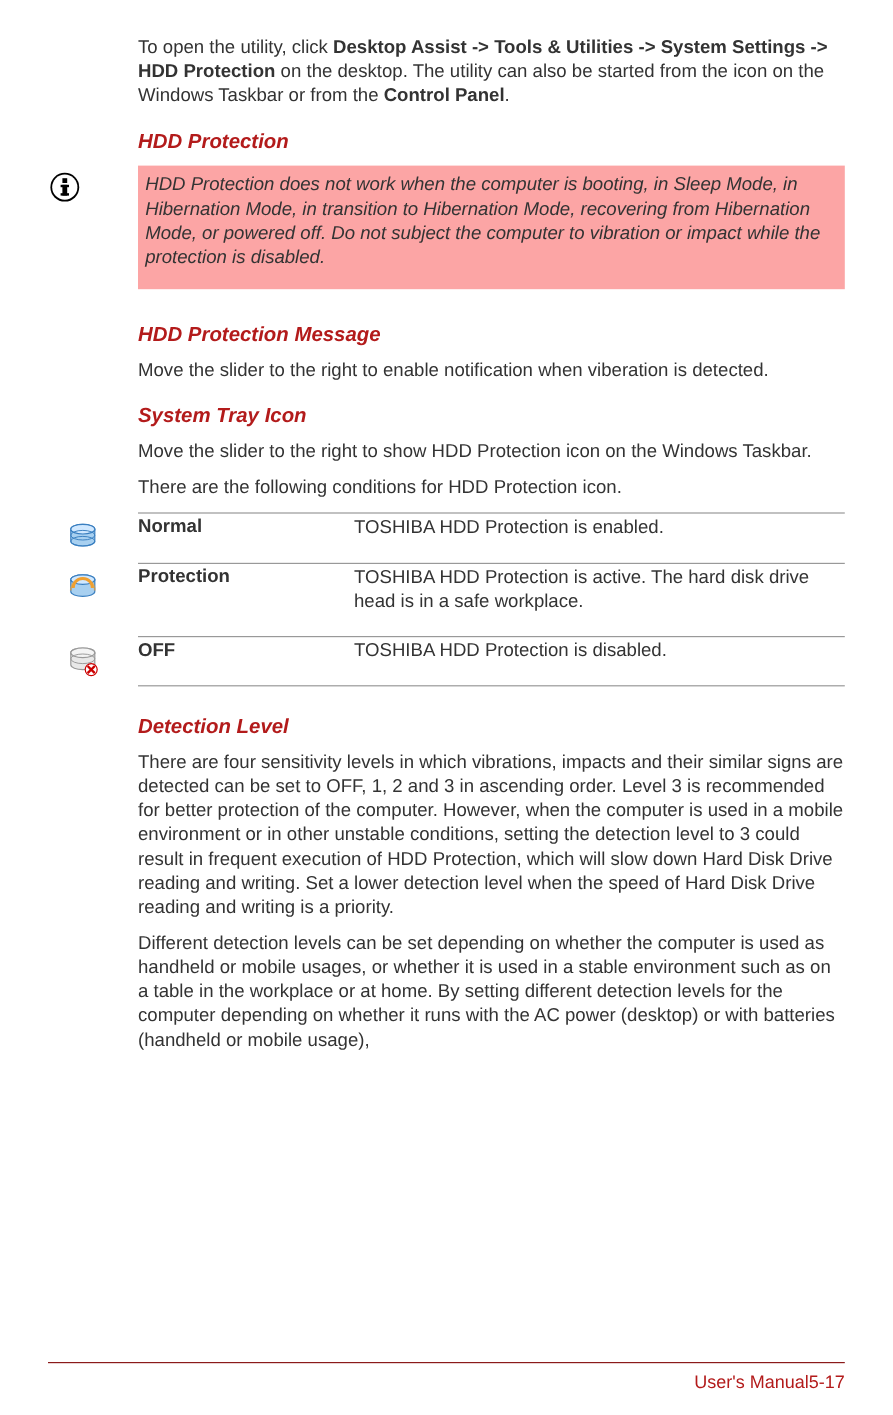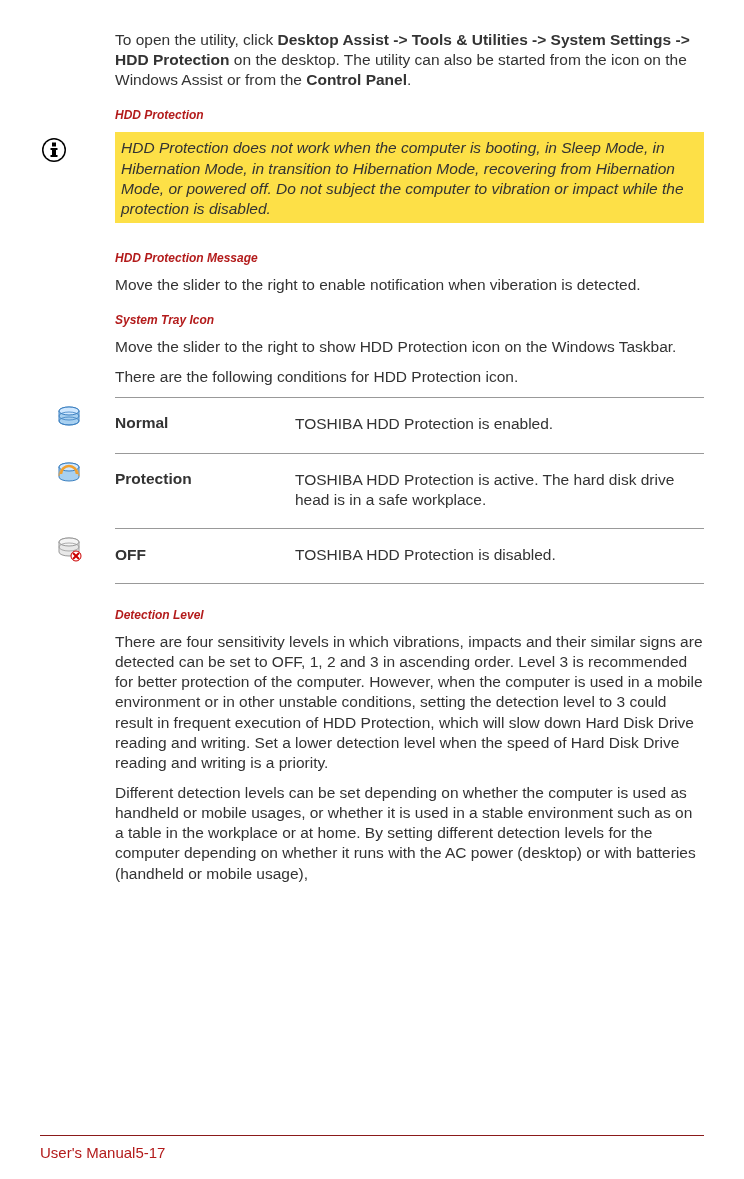--- a/index.html
+++ b/index.html
@@ -22,21 +22,21 @@
       line-height: 1.3;
       color: #333;
       margin-bottom: 18px;
     }
     .intro-para strong { font-weight: bold; }
     .section-heading {
       font-family: Arial, Helvetica, sans-serif;
       font-weight: bold;
       font-style: italic;
       color: #b31b1b;
-      font-size: 12px;
+      font-size: 17px;
       margin-bottom: 10px;
     }
     .body-para {
       font-size: 15.5px;
       line-height: 1.3;
       color: #333;
       margin-bottom: 10px;
     }
     .note-block {
       display: flex;
@@ -47,36 +47,36 @@
     .note-icon {
       width: 75px;
       flex-shrink: 0;
       display: flex;
       justify-content: flex-start;
       padding-top: 4px;
     }
     .note-icon svg { width: 28px; height: 28px; }
     .note-text {
       flex: 1;
-      background: #fde047;
-      padding: 6px 8px 4px 6px;
+      background: #fca5a5;
+      padding: 6px 8px 16px 6px;
       font-style: italic;
       font-size: 15.5px;
       line-height: 1.3;
       color: #333;
     }
     .icon-table {
       margin-left: -75px;
       margin-bottom: 24px;
     }
     .icon-row {
       display: flex;
       align-items: flex-start;
       border-top: 1px solid #999;
-      padding-top: 16px;
+      padding-top: 2px;
       padding-bottom: 18px;
       margin-left: 75px;
       position: relative;
     }
     .icon-row .row-icon {
       position: absolute;
       left: -60px;
       top: 6px;
       width: 28px;
       height: 28px;
@@ -96,33 +96,33 @@
     }
     .icon-row:last-child { border-bottom: 1px solid #999; align-items: center; }
     .footer {
       position: absolute;
       bottom: 18px;
       left: 40px;
       right: 40px;
       border-top: 1.5px solid #8b1a1a;
       padding-top: 8px;
       display: flex;
-      justify-content: flex-start;
+      justify-content: flex-end;
       font-size: 15px;
       color: #b31b1b;
     }
   </style>
 </head>
 <body>
 
 <div class="page">
   <div class="content">
 
     <p class="intro-para">
-      <span>To open the utility, click </span><strong>Desktop Assist -&gt; Tools &amp; Utilities -&gt; System Settings -&gt; HDD Protection</strong><span> on the desktop. The utility can also be started from the icon on the Windows Assist or from the </span><strong>Control Panel</strong><span>.</span>
+      <span>To open the utility, click </span><strong>Desktop Assist -&gt; Tools &amp; Utilities -&gt; System Settings -&gt; HDD Protection</strong><span> on the desktop. The utility can also be started from the icon on the Windows Taskbar or from the </span><strong>Control Panel</strong><span>.</span>
     </p>
 
     <h3 class="section-heading">HDD Protection</h3>
 
     <div class="note-block">
       <div class="note-icon">
         <svg viewBox="0 0 28 28">
           <circle cx="14" cy="14" r="12" fill="#000"></circle>
           <circle cx="14" cy="14" r="10.5" fill="#fff"></circle>
           <rect x="12" y="6.5" width="4" height="4" fill="#000"></rect>

